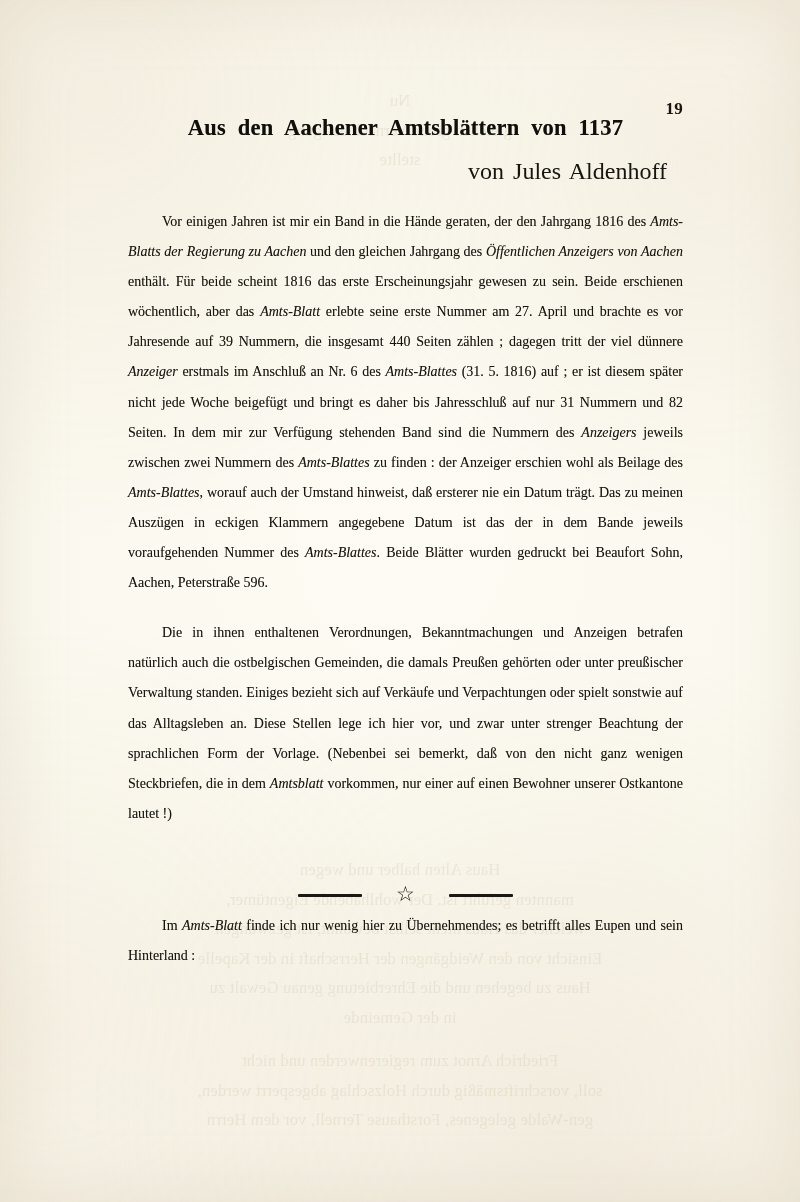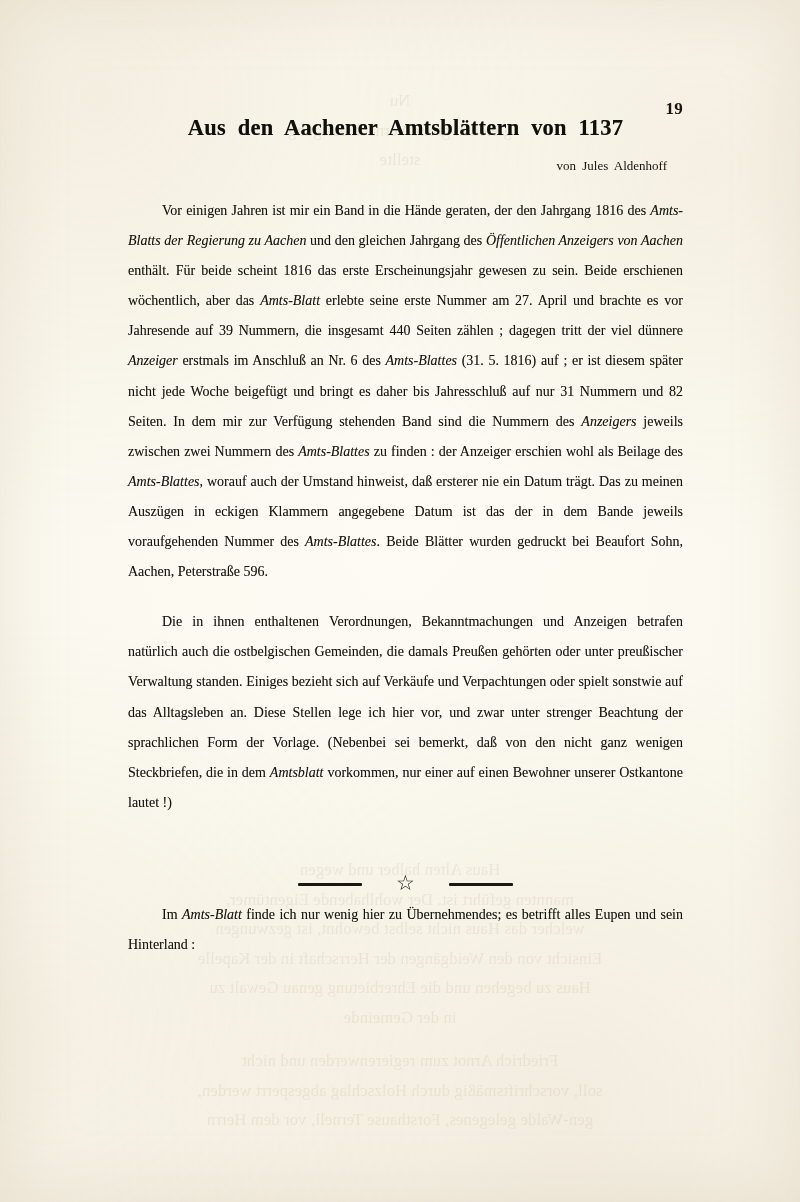--- a/index.html
+++ b/index.html
@@ -91,21 +91,21 @@
     word-spacing: 6px;
     color: #110f0b;
     text-shadow: 0 0 .6px rgba(20,18,13,.45);
   }
 
   .byline {
     margin: 0;
     padding-top: 17px;
     text-align: right;
     padding-right: 16px;
-    font-size: 13px;
+    font-size: 24px;
     word-spacing: 3px;
     color: #17150f;
   }
 
   .body-block { padding-top: 22px; }
 
   p.para {
     margin: 0;
     text-align: justify;
     text-justify: inter-word;

